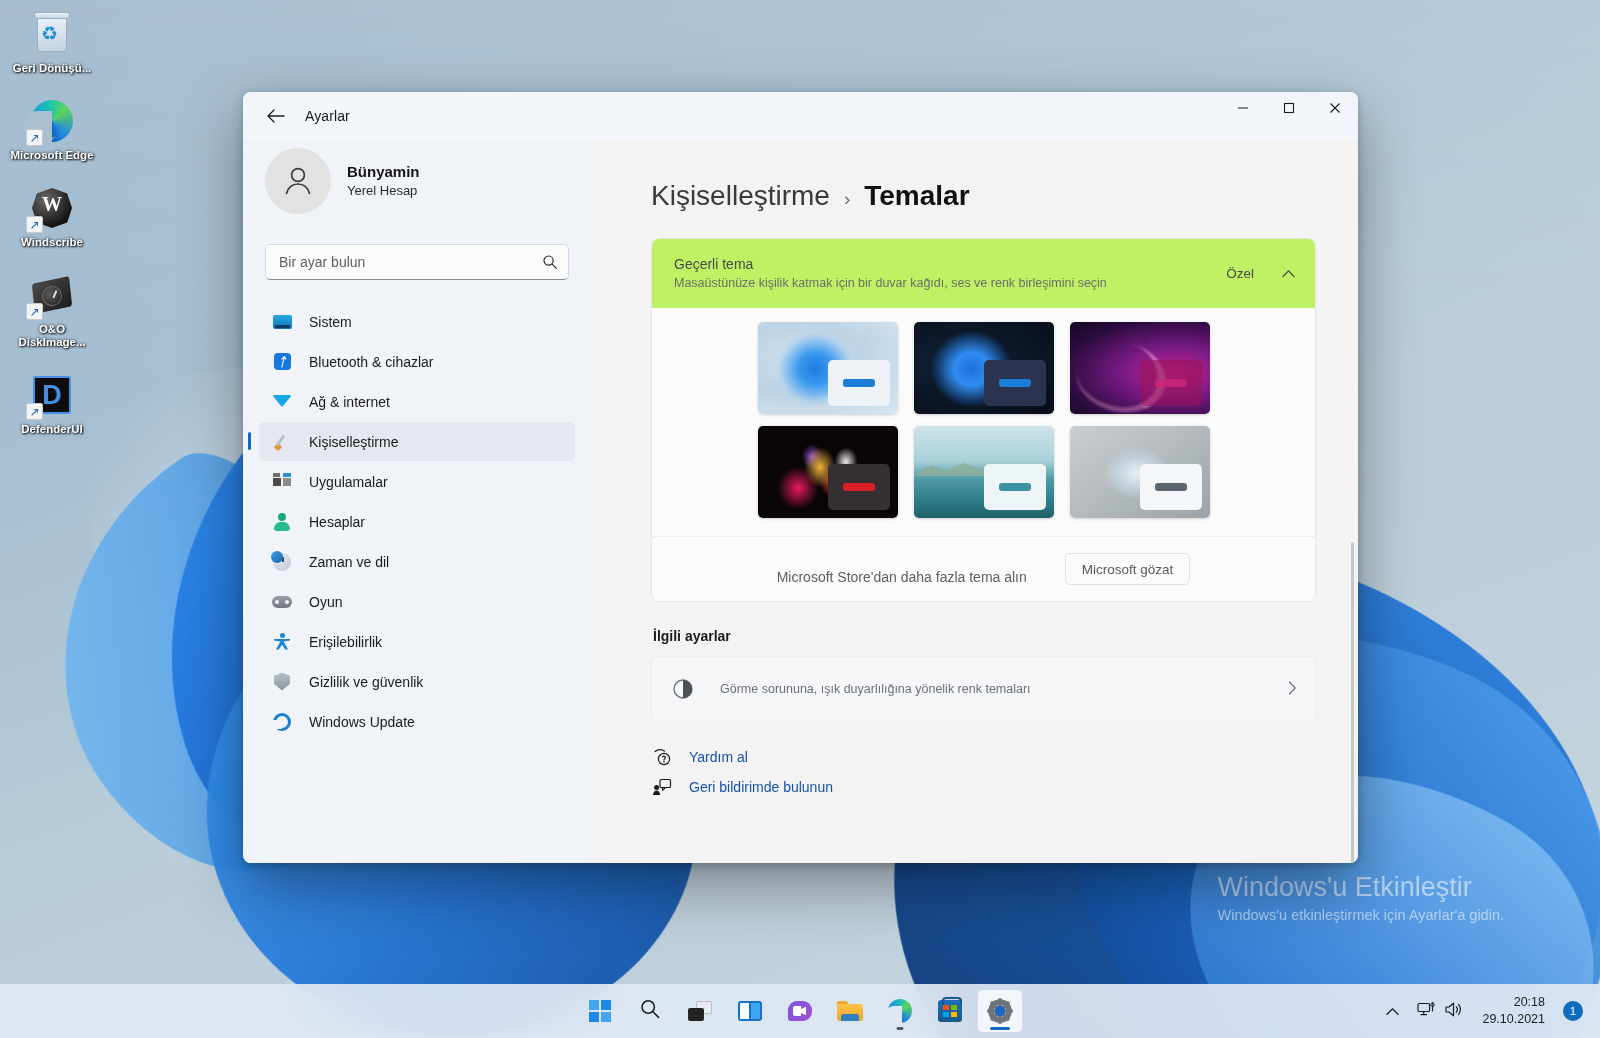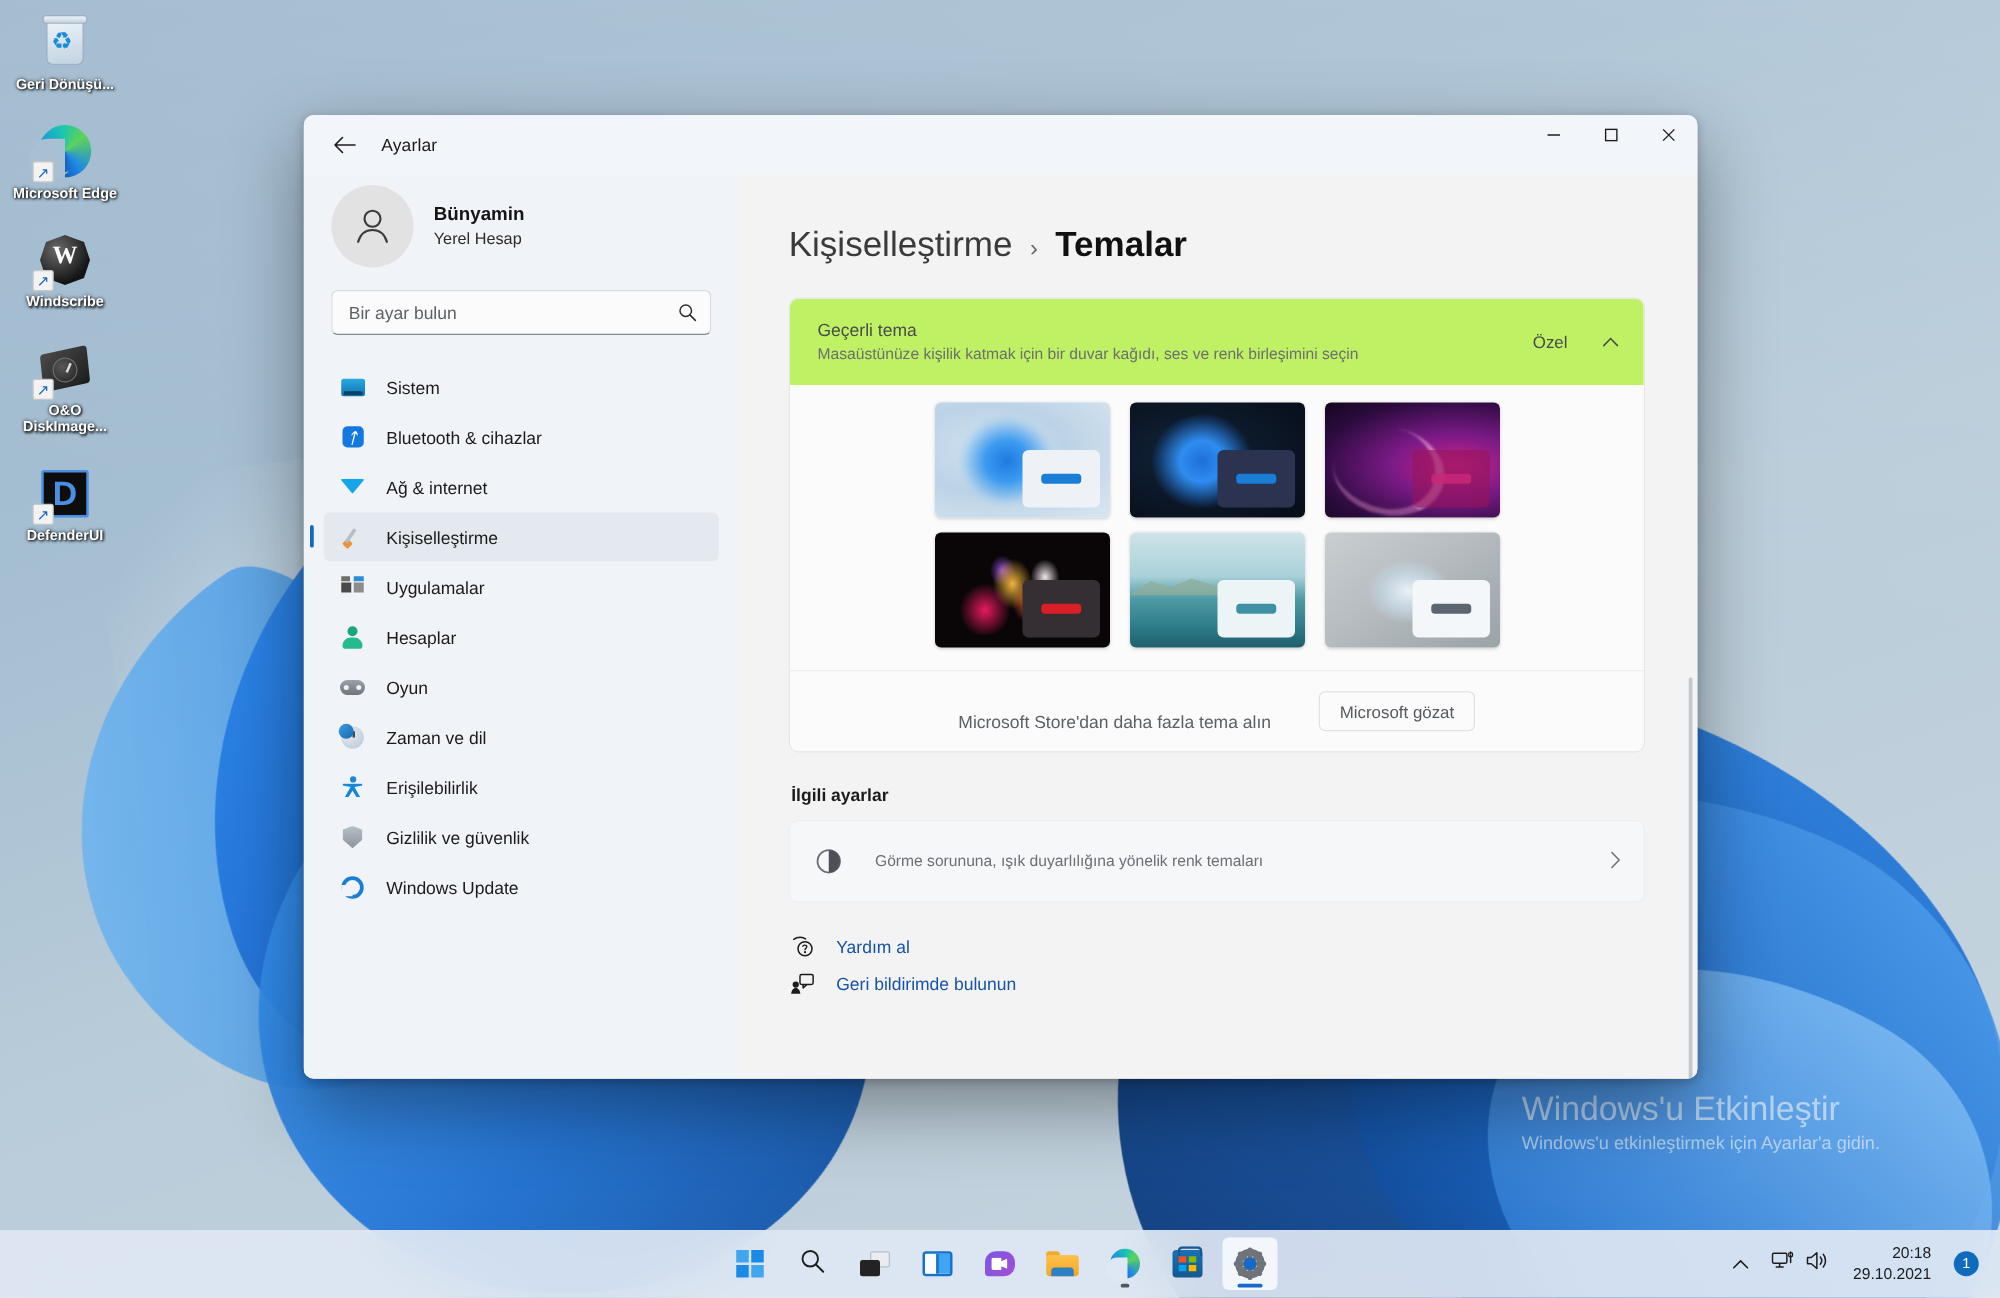--- a/index.html
+++ b/index.html
@@ -182,21 +182,21 @@
   .app-title {
     font-size: 14px; color: #1b1b1b; margin-left: 12px;
     letter-spacing: .1px;
   }
   .win-ctrls { position: absolute; right: 0; top: 0; display: flex; }
   .wc {
     width: 46px; height: 32px; display: flex; align-items: center; justify-content: center;
     cursor: pointer; color: #1c1c1c; font-size: 13px;
   }
 
-  .body-row { flex: 1; display: flex; min-height: 0; }
+  .body-row { flex: 1; display: flex; min-height: 0; gap: 20px; }
 
   
   .sidebar {
     width: 348px; flex: 0 0 348px;
     background: #f0f3f8;
     padding: 0 16px;
     display: flex; flex-direction: column;
   }
   .account {
     display: flex; align-items: center; gap: 16px;
@@ -205,21 +205,21 @@
   .avatar {
     width: 66px; height: 66px; border-radius: 50%;
     background: #e2e2e2;
     display: flex; align-items: center; justify-content: center;
     flex: 0 0 66px;
   }
   .acct-name { font-size: 15px; font-weight: 700; color: #151515; line-height: 20px; }
   .acct-type { font-size: 13px; color: #2b2b2b; line-height: 18px; }
 
   .search-wrap {
-    position: relative; margin: 0 6px 22px 6px;
+    position: relative; margin: 12px 6px 22px 6px;
   }
   .search-input {
     width: 100%; height: 36px;
     border: 1px solid #d5d9de;
     border-bottom: 1.6px solid #868a8e;
     border-radius: 5px;
     background: #fbfbfb;
     padding: 0 38px 0 13px;
     font-size: 14px; color: #1b1b1b;
     font-family: "Liberation Sans", sans-serif;
@@ -696,30 +696,30 @@
 
           <div class="nav-item">
             <span class="nav-icon">
                 <i class="ic-person"></i>
               </span>
             <span class="nav-label">Hesaplar</span>
           </div>
 
           <div class="nav-item">
             <span class="nav-icon">
+                <i class="ic-clock"></i>
+              </span>
+            <span class="nav-label">Zaman ve dil</span>
+          </div>
+
+          <div class="nav-item">
+            <span class="nav-icon">
                 <i class="ic-game"></i>
               </span>
             <span class="nav-label">Oyun</span>
-          </div>
-
-          <div class="nav-item">
-            <span class="nav-icon">
-                <i class="ic-clock"></i>
-              </span>
-            <span class="nav-label">Zaman ve dil</span>
           </div>
 
           <div class="nav-item">
             <span class="nav-icon">
                 <i class="ic-access"></i>
               </span>
             <span class="nav-label">Erişilebilirlik</span>
           </div>
 
           <div class="nav-item">

